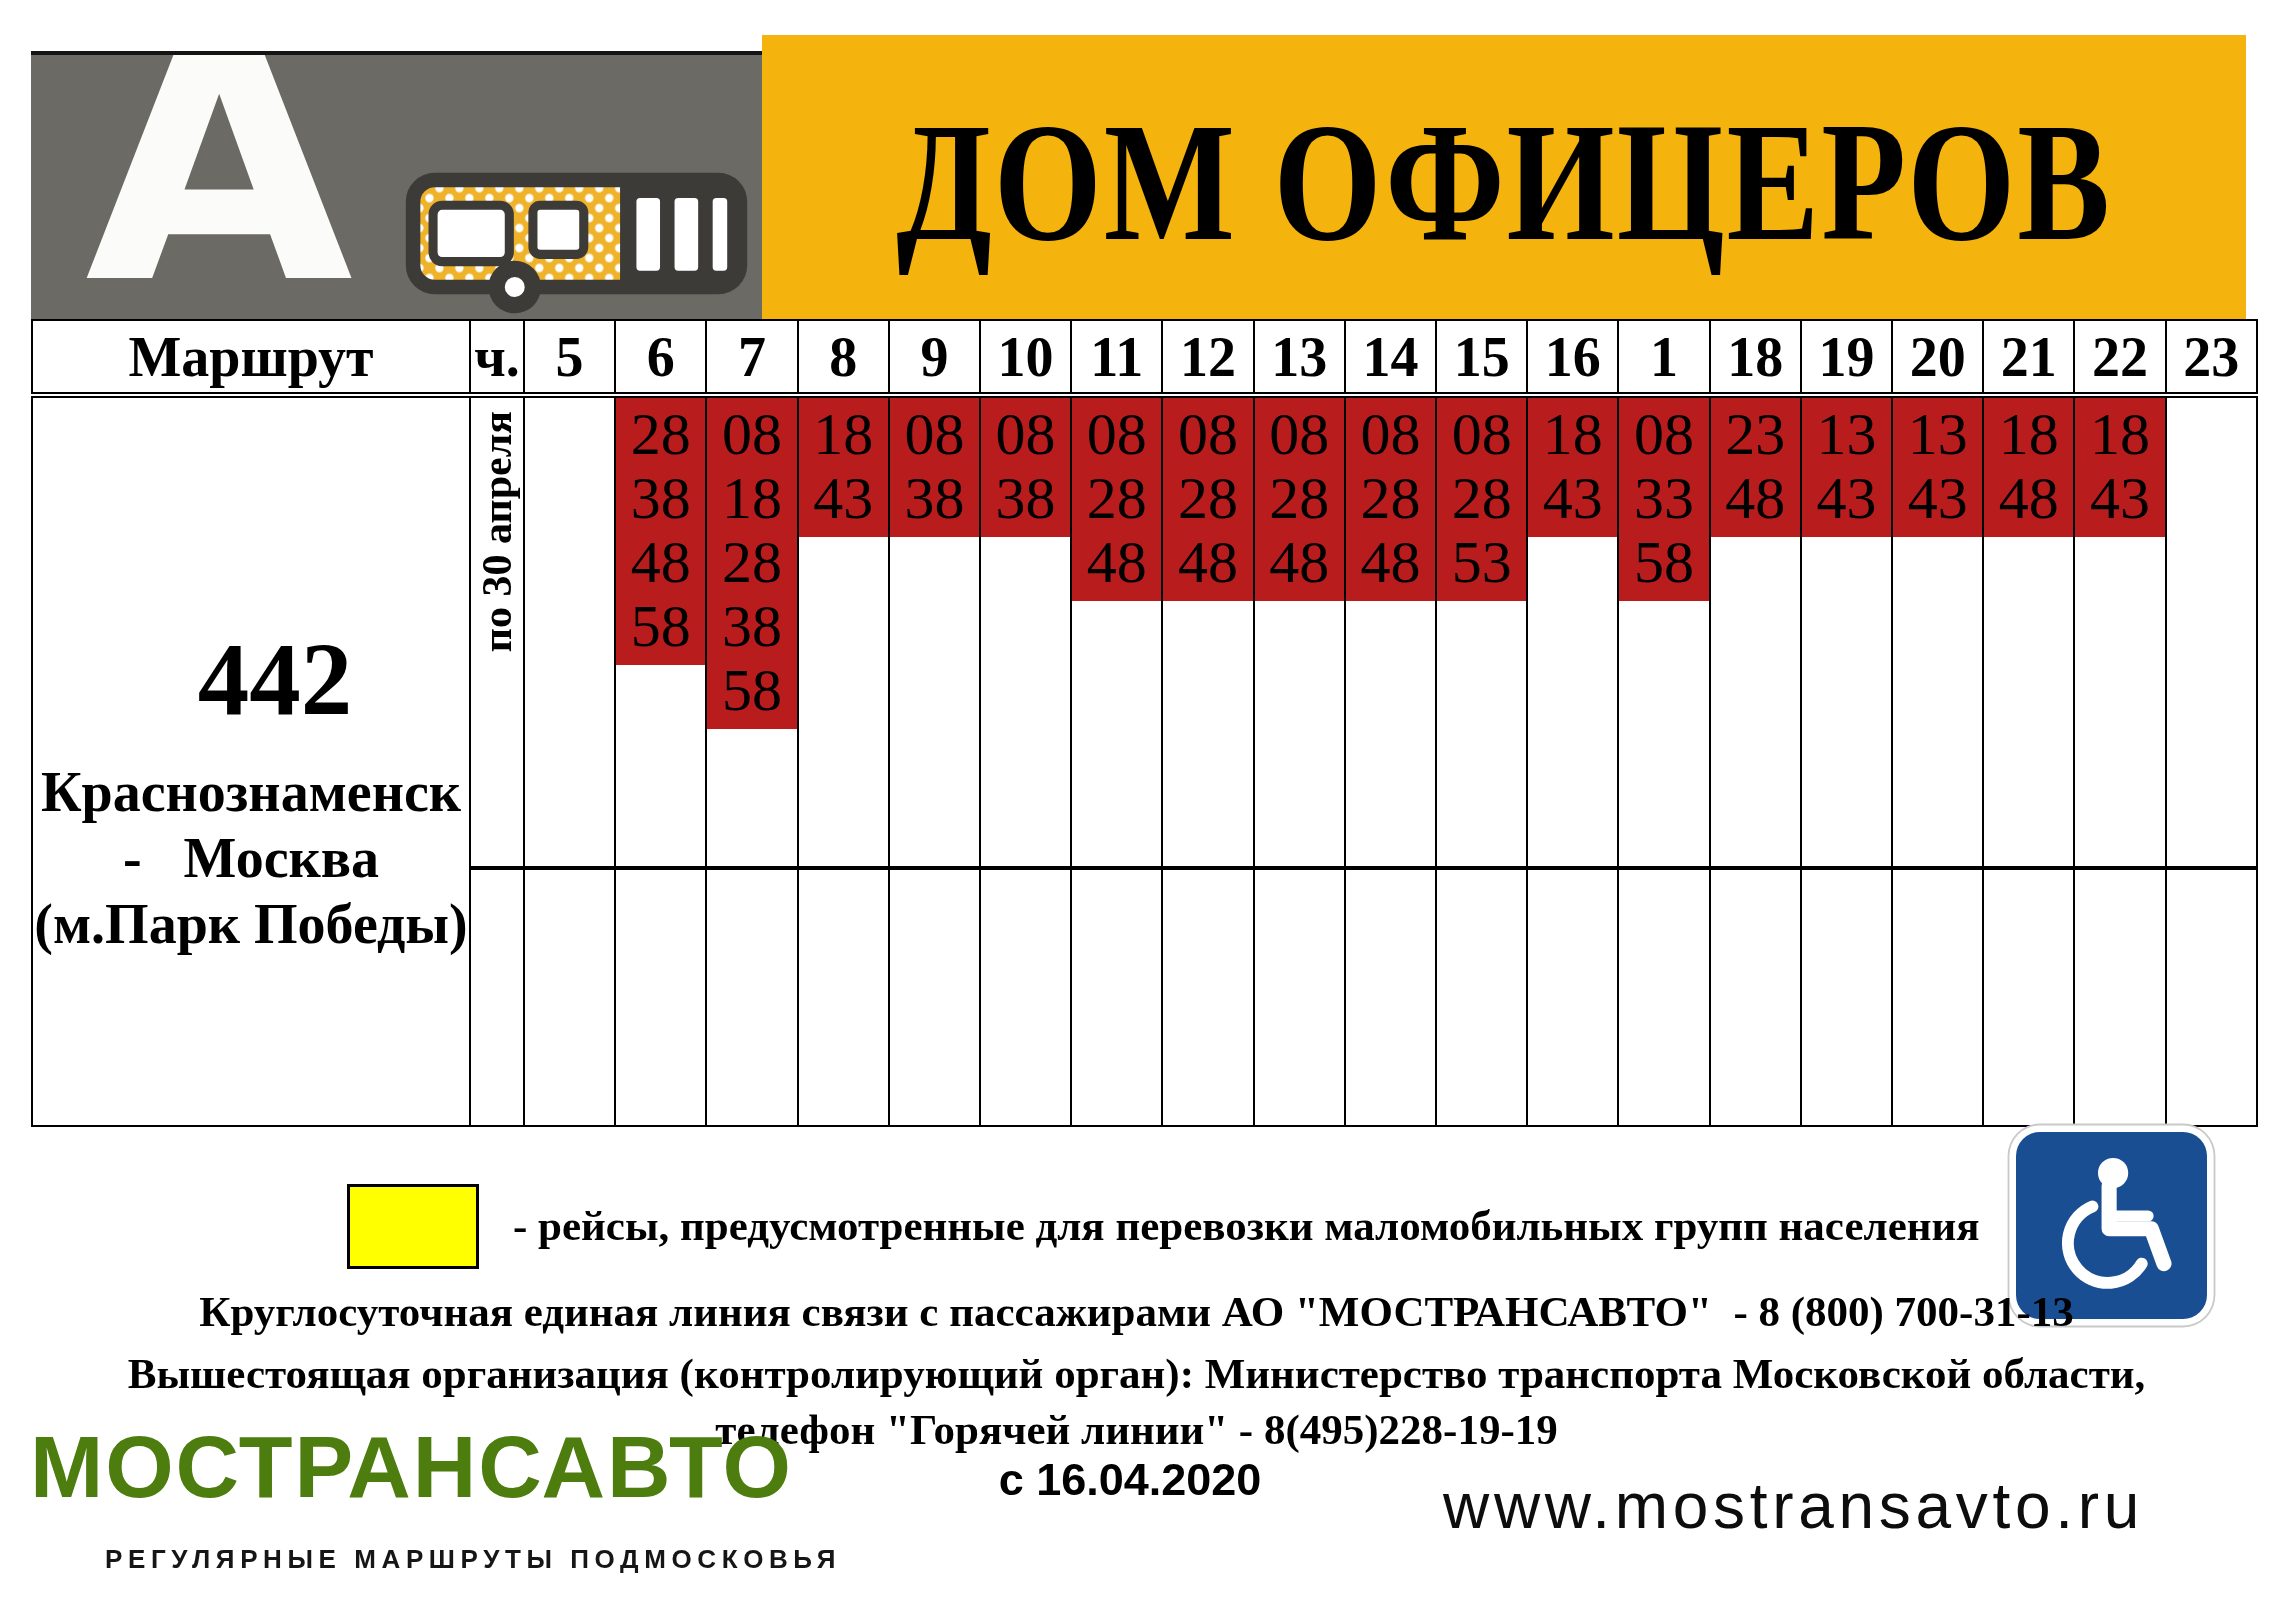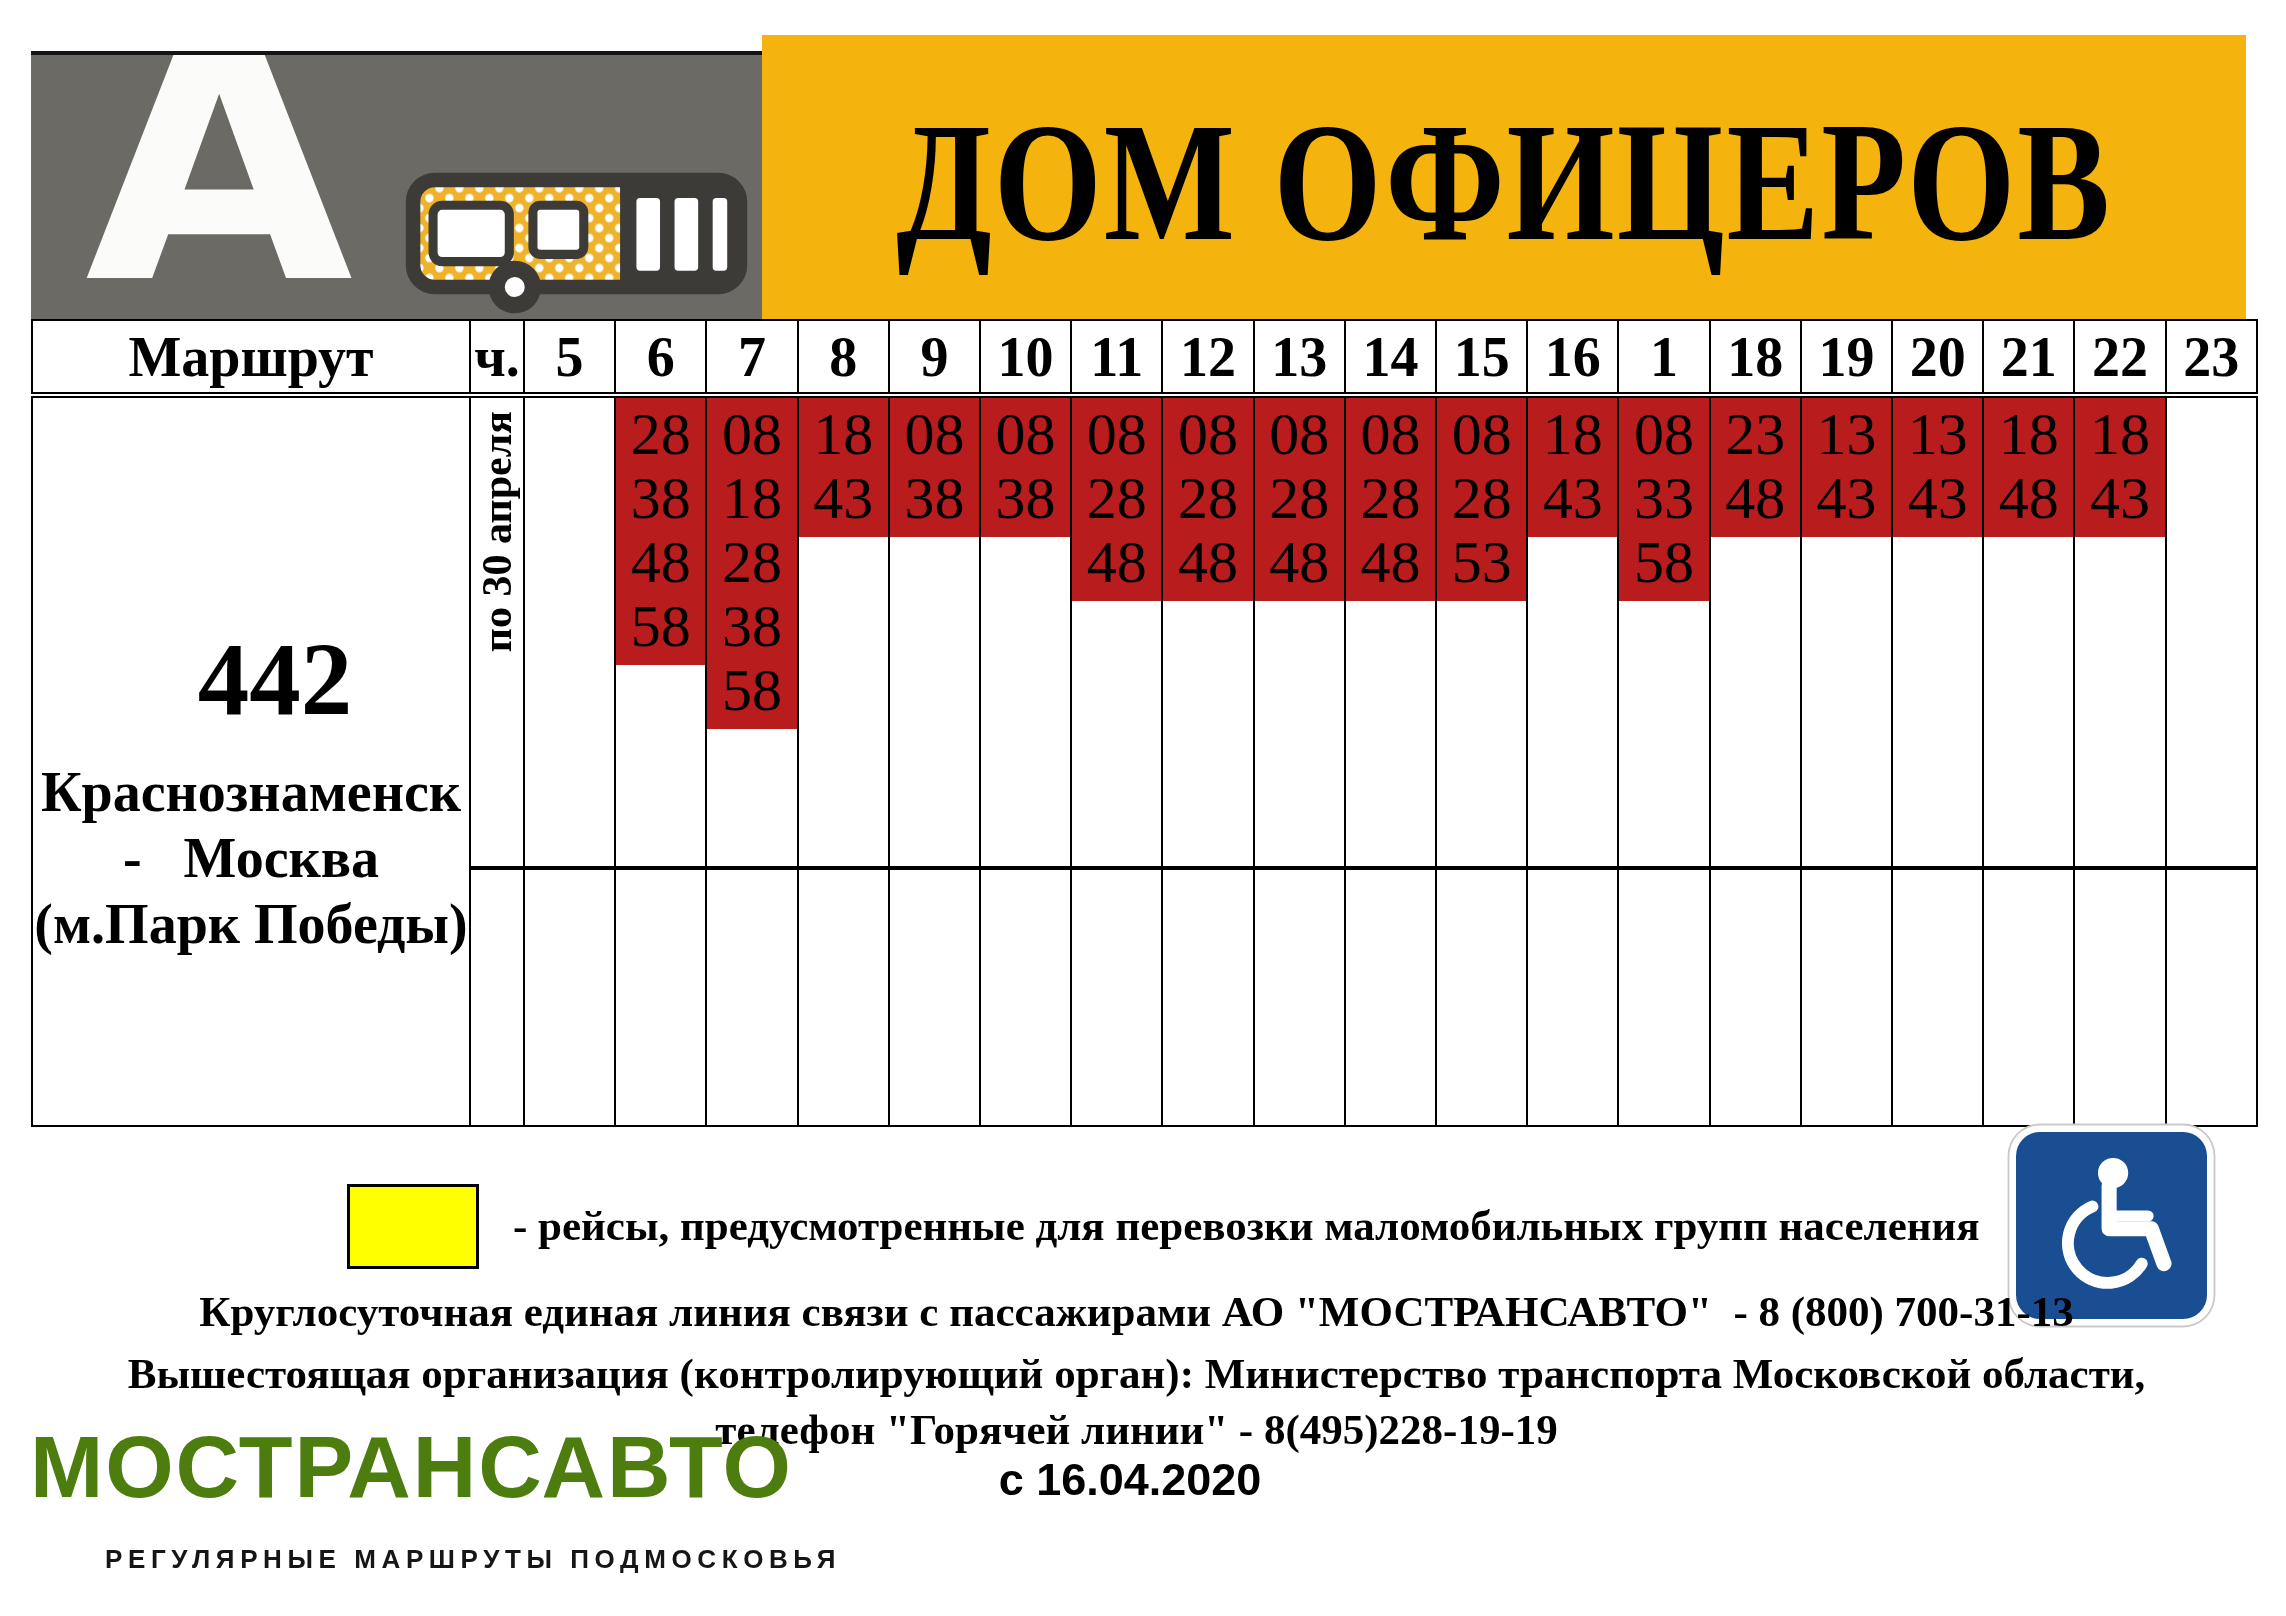--- a/index.html
+++ b/index.html
@@ -344,15 +344,16 @@
       <path d="M76 76 a50 50 0 1 0 62 72" fill="none" stroke="#ffffff" stroke-width="15" stroke-linecap="round"></path>
     </svg>
   </div>
 
   <div class="contact-line contact-1">Круглосуточная единая линия связи с пассажирами АО "МОСТРАНСАВТО" &nbsp;- 8 (800) 700-31-13</div>
   <div class="contact-line contact-2">Вышестоящая организация (контролирующий орган): Министерство транспорта Московской области,</div>
   <div class="contact-line contact-3">телефон "Горячей линии" - 8(495)228-19-19</div>
   <div class="eff-date">с 16.04.2020</div>
   <div class="brand">МОСТРАНСАВТО</div>
   <div class="brand-sub">РЕГУЛЯРНЫЕ МАРШРУТЫ ПОДМОСКОВЬЯ</div>
+  <div class="website">www.mostransavto.ru</div>
 
 </div>
 
 
 </body></html>

